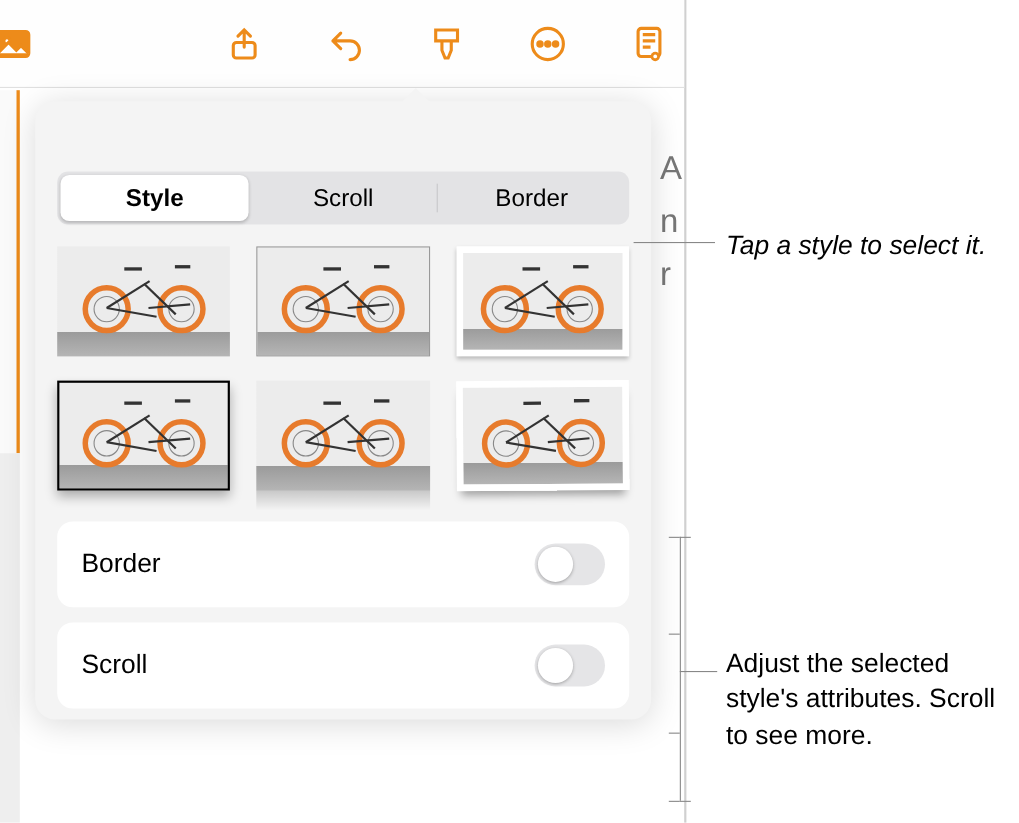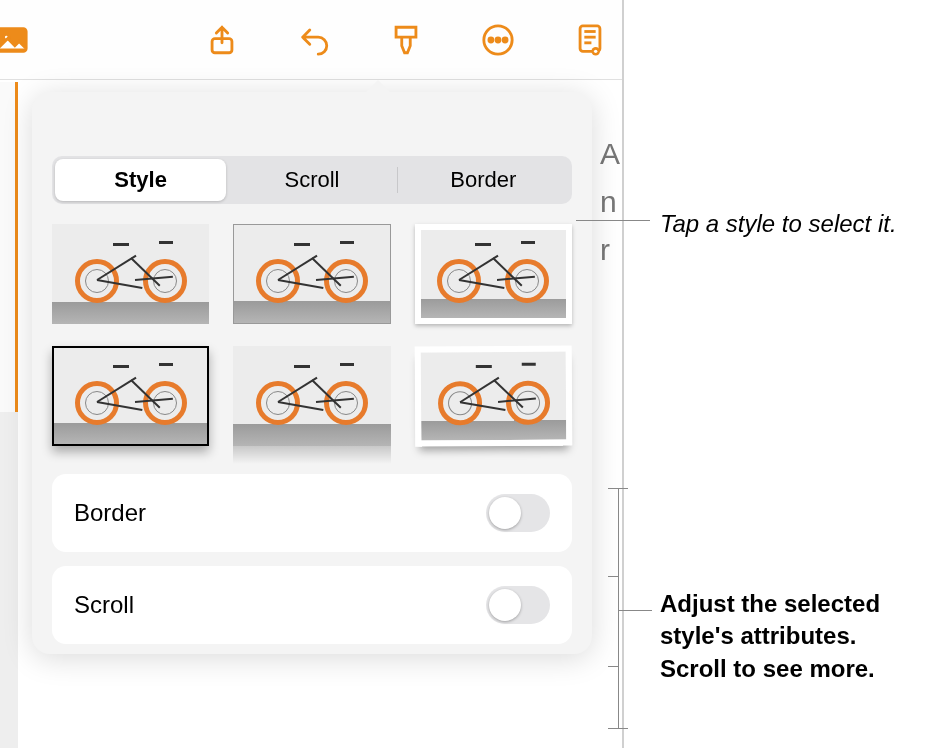--- a/index.html
+++ b/index.html
@@ -380,21 +380,21 @@
     </div>
 
   </div>
 </div>
 
 <div class="callout" style="left:660px; top:208px; width:250px;font-style:italic;">
   <div class="lead" style="left:-84px; top:12px; width:74px;"></div>
   <span>Tap a style to select it.</span>
 </div>
 
-<div class="callout" style="left:660px; top:588px; width:260px;font-weight:bold;">
+<div class="callout" style="left:660px; top:588px; width:260px;">
   <div class="vert" style="left:-42px; top:-100px; height:240px;"></div>
   <div class="tick" style="left:-42px; top:-100px;"></div>
   <div class="tick" style="left:-42px; top:140px;"></div>
   <div class="lead" style="left:-42px; top:22px; width:34px;"></div>
   <div class="tick" style="left:-52px; top:-100px;"></div>
   <div class="tick" style="left:-52px; top:-12px;"></div>
   <div class="tick" style="left:-52px; top:78px;"></div>
   <div class="tick" style="left:-52px; top:140px;"></div>
   <span>Adjust the selected style's attributes. Scroll to see more.</span>
 </div>

